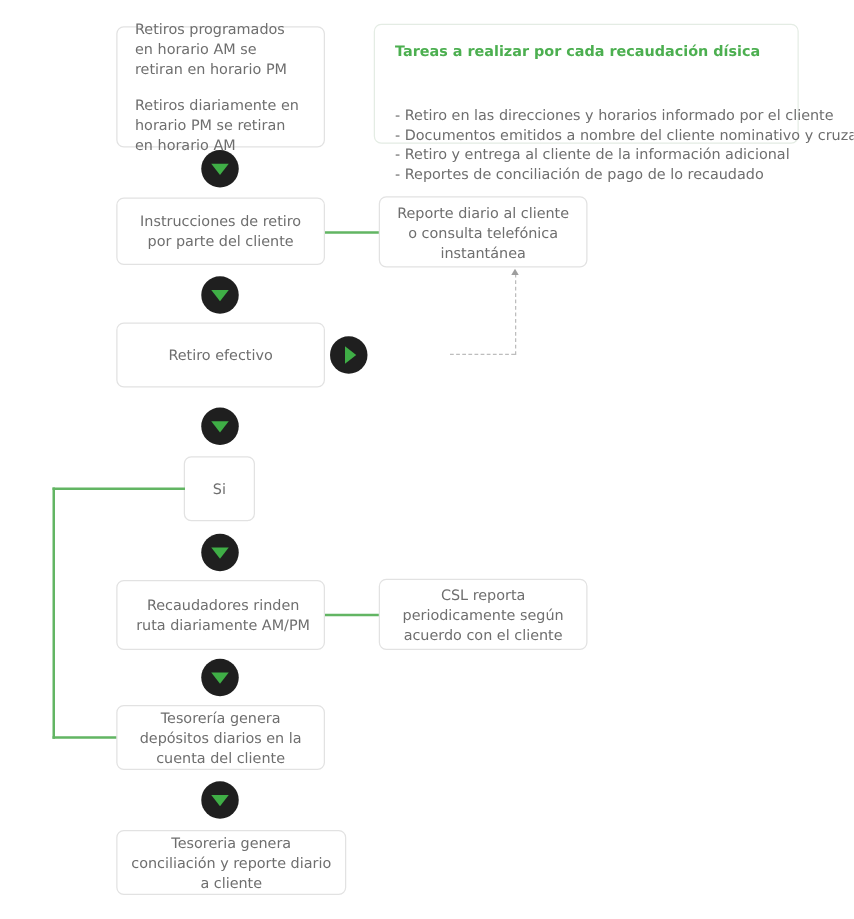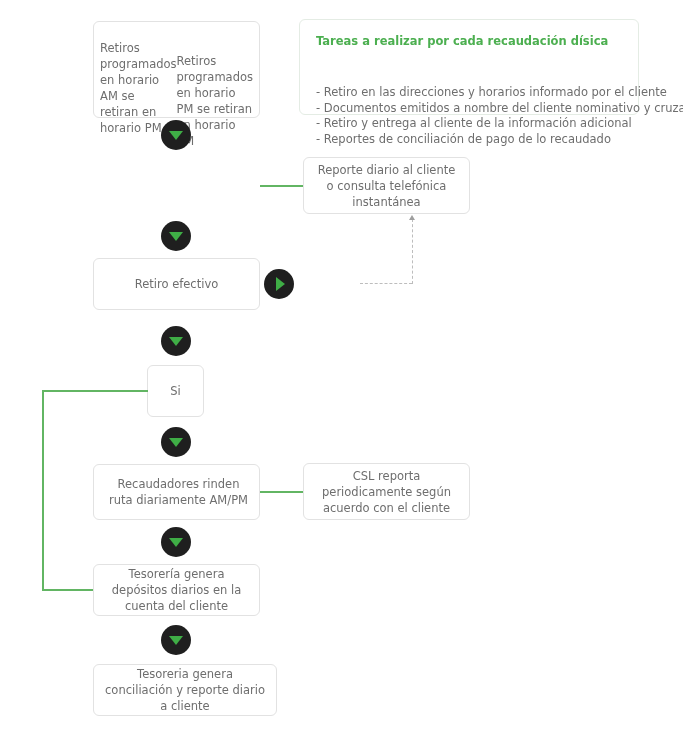--- a/index.html
+++ b/index.html
@@ -65,21 +65,21 @@
     position: absolute;
     box-sizing: border-box;
     background: #ffffff;
     border: 1px solid #e2e2e2;
     border-radius: 6px;
     color: #6e6e6e;
     font-size: 11.5px;
     line-height: 16px;
     padding: 18px 14px;
     display: flex;
-    flex-direction: row;
+    flex-direction: column;
     justify-content: center;
   }
   .para-box p { margin: 0; }
   .para-box p + p { margin-top: 13px; }
 
   
   .badge {
     position: absolute;
     width: 30px;
     height: 30px;
@@ -132,37 +132,40 @@
     border-bottom: 5px solid #9e9e9e;
   }
 </style>
 </head>
 <body>
 
 <div id="canvas">
 
   <div class="para-box" style="left:93px; top:21px; width:167px; height:97px;">
     <p>Retiros programados en horario AM se retiran en horario PM</p>
-    <p>Retiros programados en horario PM se retiran en horario AM</p>
+    <p>Retiros diariamente en horario PM se retiran en horario AM</p>
   </div>
 
   <div class="info-box" style="left:299px; top:19px; width:340px; height:96px;">
     <div class="info-title">Tareas a realizar por cada recaudación dísica</div>
     <div class="info-list">
       <div>- Retiro en las direcciones y horarios informado por el cliente</div>
       <div>- Documentos emitidos a nombre del cliente nominativo y cruzado</div>
       <div>- Retiro y entrega al cliente de la información adicional</div>
       <div>- Reportes de conciliación de pago de lo recaudado</div>
     </div>
   </div>
 
   <div class="badge" style="left:161px; top:120px;">
     <div class="tri-down"></div>
   </div>
 
+  <div class="box" style="left:93px; top:158px; width:167px; height:54px;">
+    <span>Instrucciones de retiro por parte del cliente</span>
+  </div>
 
   <div class="green-h" style="left:260px; top:185px; width:47px;"></div>
 
   <div class="box" style="left:303px; top:157px; width:167px; height:57px;">
     <span>Reporte diario al cliente o consulta telefónica instantánea</span>
   </div>
 
   <div class="badge" style="left:161px; top:221px;">
     <div class="tri-down"></div>
   </div>

